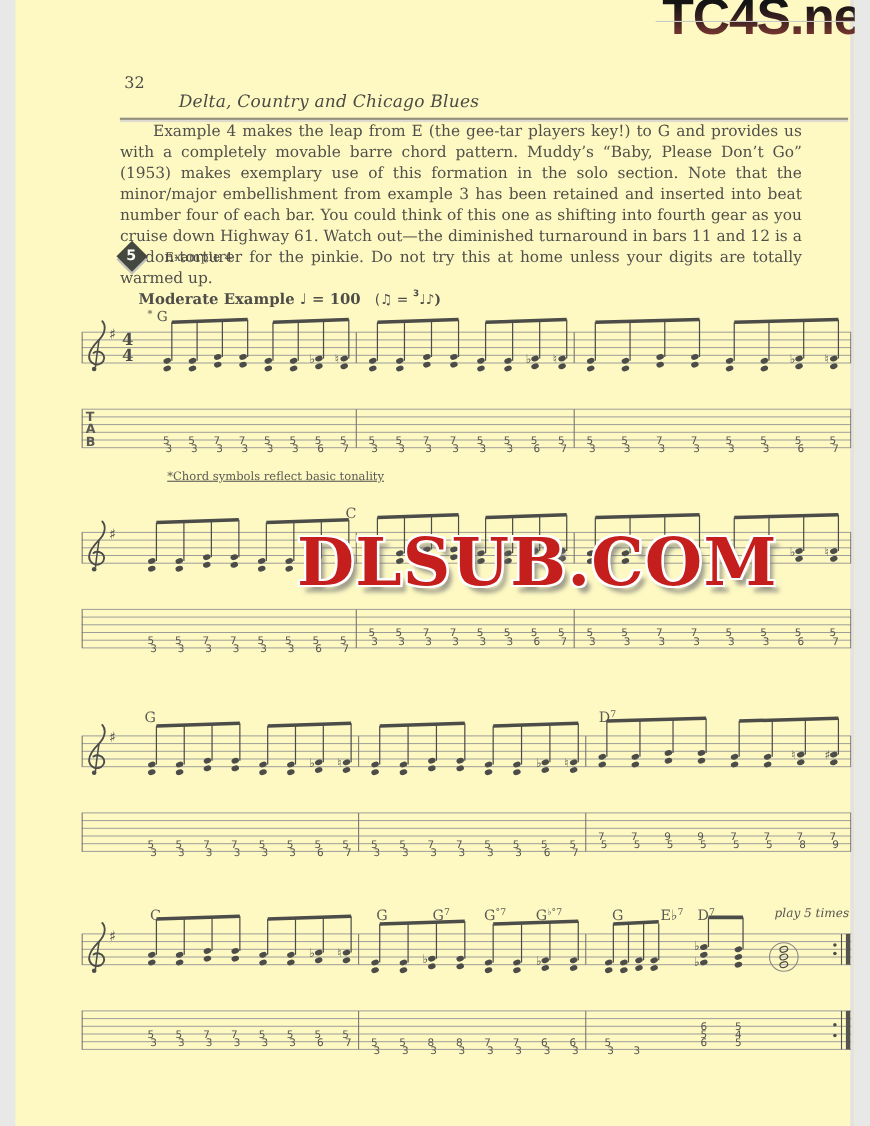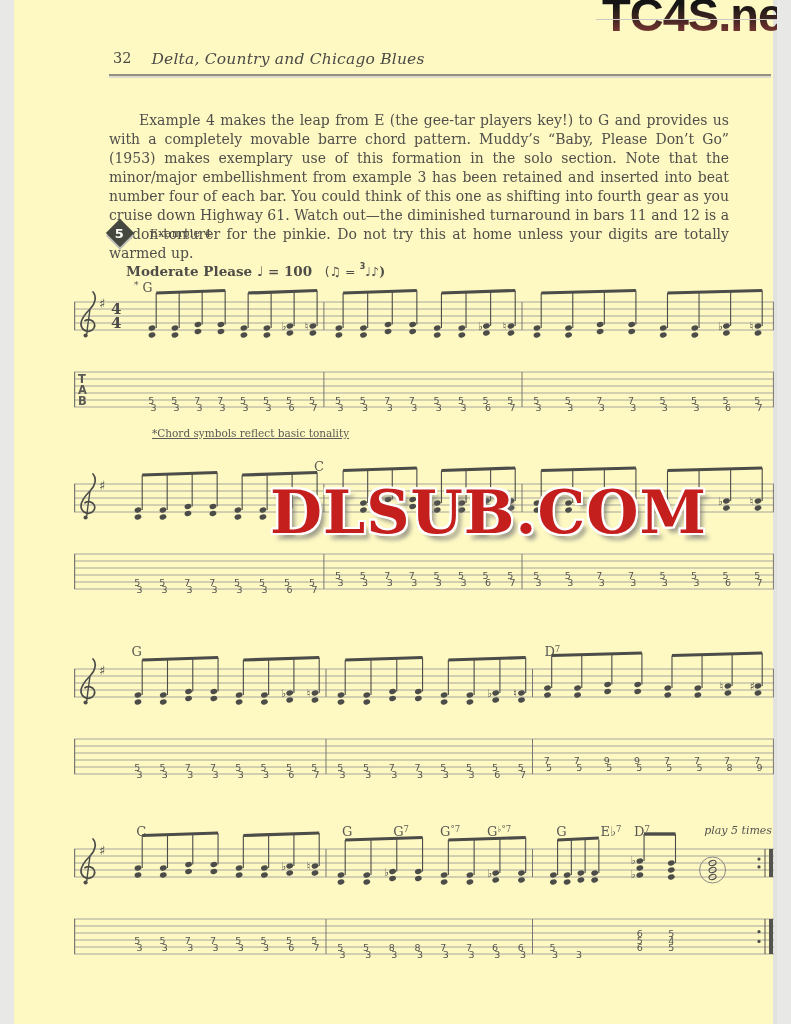--- a/index.html
+++ b/index.html
@@ -4,23 +4,23 @@
 <style>
   html,body{margin:0;padding:0;background:#e8e8e6;}
   .page{
     position:relative;width:763px;height:1024px;margin:0 auto;
     background:#fef9c3;overflow:hidden;
     font-family:"DejaVu Serif", serif;color:#4b4a45;
   }
   .scan-edge{position:absolute;right:0;top:0;width:4px;height:100%;background:#e2e2df;}
   
   .header{position:absolute;left:95px;top:50px;width:662px;}
-  .header-row{display:flex;align-items:flex-start;gap:20px;padding:0 0 6px 4px;}
+  .header-row{display:flex;align-items:center;gap:31px;padding:0 0 6px 4px;}
   .page-num{font-size:14.5px;}
-  .book-title{font-style:italic;font-size:15.5px;letter-spacing:0.2px;}
+  .book-title{font-style:italic;font-size:15.5px;letter-spacing:0.2px;margin-top:33px;}
   .header-rule{height:2px;background:#94907f;box-shadow:0 2px 0 #dedacf;}
   
   .intro{position:absolute;left:95px;top:97px;width:620px;font-size:14px;line-height:1.36;
     text-align:justify;text-indent:30px;color:#504f4a;}
   
   .example-row{position:absolute;left:96px;top:223px;display:flex;align-items:center;gap:20px;}
   .diamond{width:20px;height:20px;background:#45483f;transform:rotate(45deg);
     box-shadow:2px 2px 0 #c2c1ba;display:flex;align-items:center;justify-content:center;}
   .diamond span{transform:rotate(-45deg);color:#fdfdf8;font-family:"DejaVu Sans",sans-serif;
     font-weight:bold;font-size:13px;}
@@ -85,21 +85,21 @@
   <p class="intro">Example 4 makes the leap from E (the gee-tar players key!) to G and provides us with a completely movable barre chord pattern. Muddy’s “Baby, Please Don’t Go” (1953) makes exemplary use of this formation in the solo section. Note that the minor/major embellishment from example 3 has been retained and inserted into beat number four of each bar. You could think of this one as shifting into fourth gear as you cruise down Highway 61. Watch out—the diminished turnaround in bars 11 and 12 is a tendon-torturer for the pinkie. Do not try this at home unless your digits are totally warmed up.</p>
 
   <div class="example-row">
     <div class="diamond">
       <span>5</span>
     </div>
     <span class="example-label">Example 4</span>
   </div>
 
   <div class="tempo">
-    <span>Moderate Please</span>
+    <span>Moderate Example</span>
     <span class="glyph">♩</span>
     <span>= 100</span>
     <span class="swing"><span class="glyph">(♫ =</span>
       <span class="trip-3">3</span><span class="glyph">♩♪</span><span>)</span></span>
   </div>
 
   <div class="first-chord">
     <span class="ast">*</span>
     <span>G</span>
   </div>

